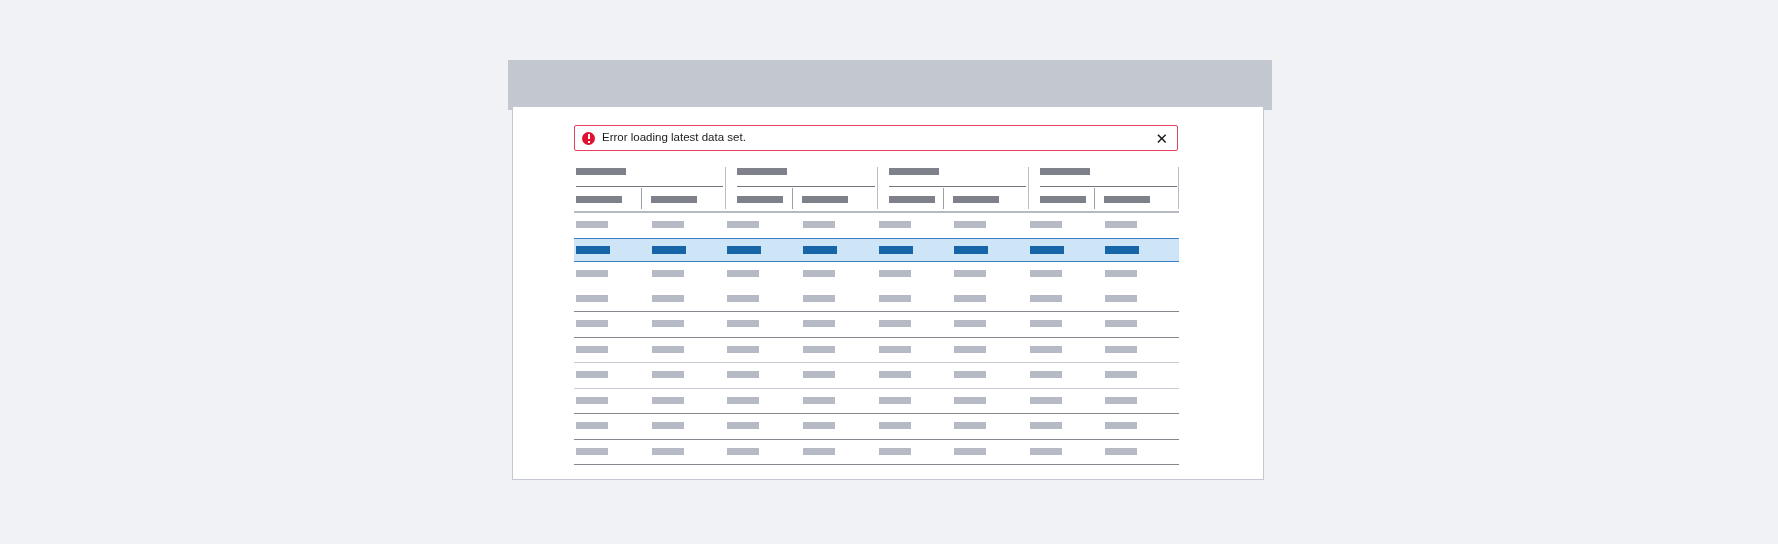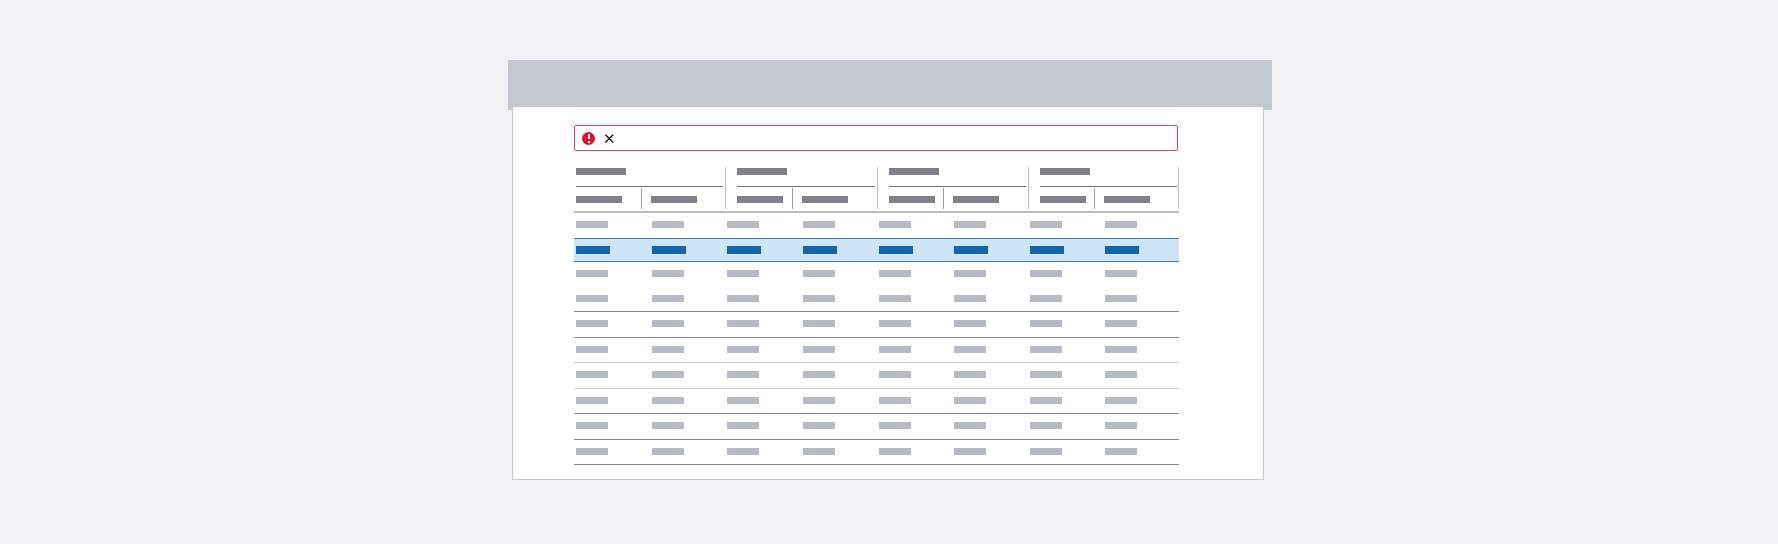--- a/index.html
+++ b/index.html
@@ -200,20 +200,21 @@
 <body>
 
 <div id="app-window">
 
   <div id="window-titlebar"></div>
 
   <div id="window-body"></div>
 
   <div id="error-banner">
     <span id="error-icon"></span>
+    <span id="error-message">Error loading latest data set.</span>
     <span id="error-close">✕</span>
   </div>
 
   <div id="skeleton-table">
 
     <div id="table-header">
         <div class="group-col" style="left: 0px; width: 151.25px;">
           <div class="group-title-bar" style="left: 2px; width: 50px;"></div>
           <div class="group-rule" style="left: 2px; width: 147.25px;"></div>
           <div class="sub-tick" style="left: 66.625px;"></div>

